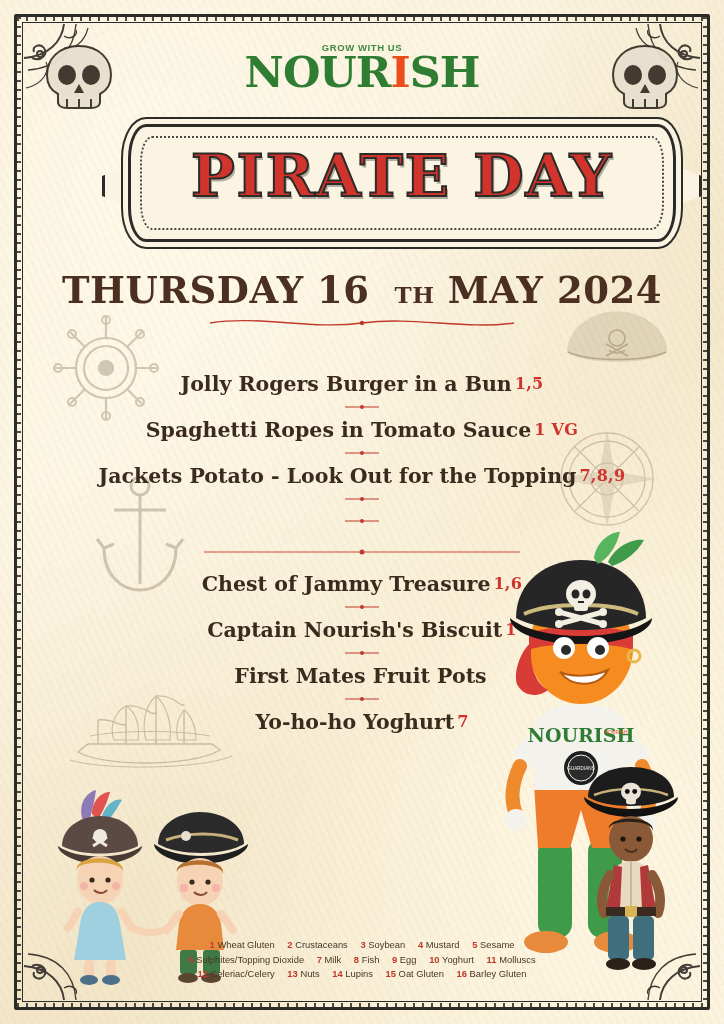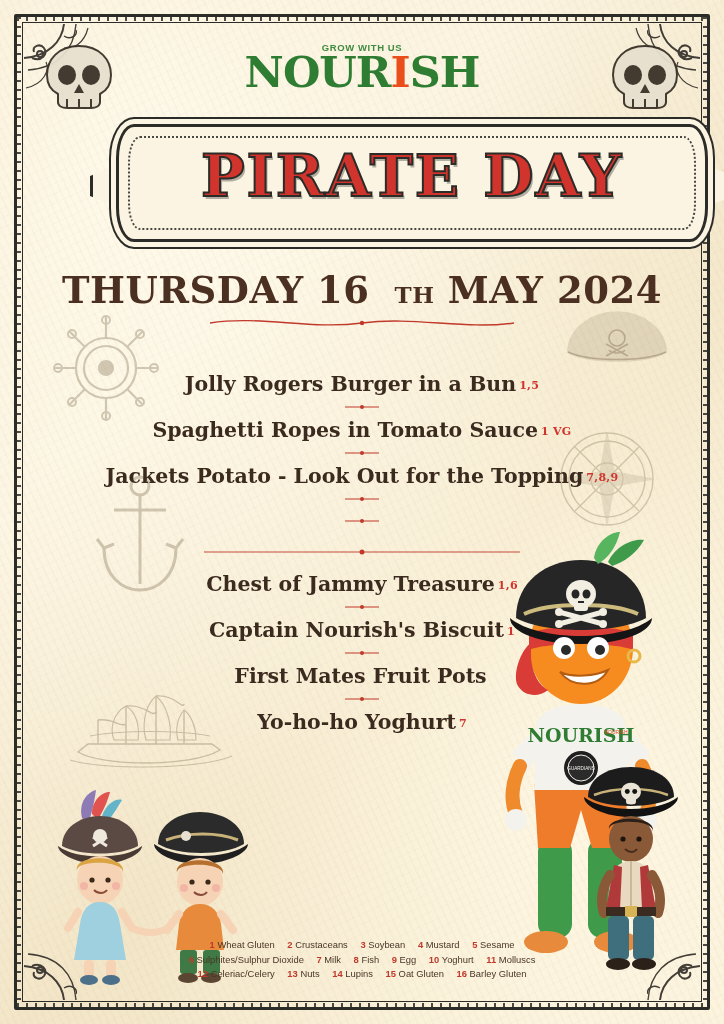--- a/index.html
+++ b/index.html
@@ -71,21 +71,21 @@
   }
   .logo-word{
     font-family:"DejaVu Serif", serif;
     font-weight:bold;font-size:43px;color:#2e7d32;letter-spacing:-1px;
     line-height:1;
   }
   .logo-word .dot{color:#e94e1b;}
 
   
   .banner{
-    position:absolute;top:124px;left:116px;width:592px;height:118px;
+    position:absolute;top:124px;left:128px;width:548px;height:118px;
   }
   .banner-plate{
     position:absolute;inset:0;
     background:#fbf4e2;
     border:3px solid #2b2b27;
     border-radius:18px / 34px;
     box-shadow:0 0 0 5px #fbf4e2, 0 0 0 7px #2b2b27;
   }
   .banner-plate:before{
     content:"";position:absolute;left:9px;top:9px;right:9px;bottom:9px;
@@ -119,21 +119,21 @@
 
   
   .menu{position:absolute;top:372px;left:0;right:0;}
   .menu-item{
     text-align:center;color:#3b2a1e;
     font-family:"DejaVu Serif", serif;
     font-weight:bold;font-size:20.5px;
     padding:0;
   }
   .menu-item .allergen{
-    font-size:11px;color:#d0342c;font-weight:bold;letter-spacing:.3px;
+    font-size:16px;color:#d0342c;font-weight:bold;letter-spacing:.3px;
     vertical-align:2px;margin-left:3px;
   }
   .sep{
     display:block;height:22px;position:relative;
   }
   .sep:before{
     content:"";position:absolute;left:50%;top:50%;transform:translate(-50%,-50%);
     width:34px;height:1px;background:#c0392b;
   }
   .sep:after{
@@ -525,21 +525,21 @@
 
   <div class="allergen-key">
     <div>
       <span class="item"><span class="num">1</span> <span>Wheat Gluten</span></span>
       <span class="item"><span class="num">2</span> <span>Crustaceans</span></span>
       <span class="item"><span class="num">3</span> <span>Soybean</span></span>
       <span class="item"><span class="num">4</span> <span>Mustard</span></span>
       <span class="item"><span class="num">5</span> <span>Sesame</span></span>
     </div>
     <div>
-      <span class="item"><span class="num">6</span> <span>Sulphites/Sulphur Dioxide</span></span>
+      <span class="item"><span class="num">6</span> <span>Sulphites/Topping Dioxide</span></span>
       <span class="item"><span class="num">7</span> <span>Milk</span></span>
       <span class="item"><span class="num">8</span> <span>Fish</span></span>
       <span class="item"><span class="num">9</span> <span>Egg</span></span>
       <span class="item"><span class="num">10</span> <span>Yoghurt</span></span>
       <span class="item"><span class="num">11</span> <span>Molluscs</span></span>
     </div>
     <div>
       <span class="item"><span class="num">12</span> <span>Celeriac/Celery</span></span>
       <span class="item"><span class="num">13</span> <span>Nuts</span></span>
       <span class="item"><span class="num">14</span> <span>Lupins</span></span>

